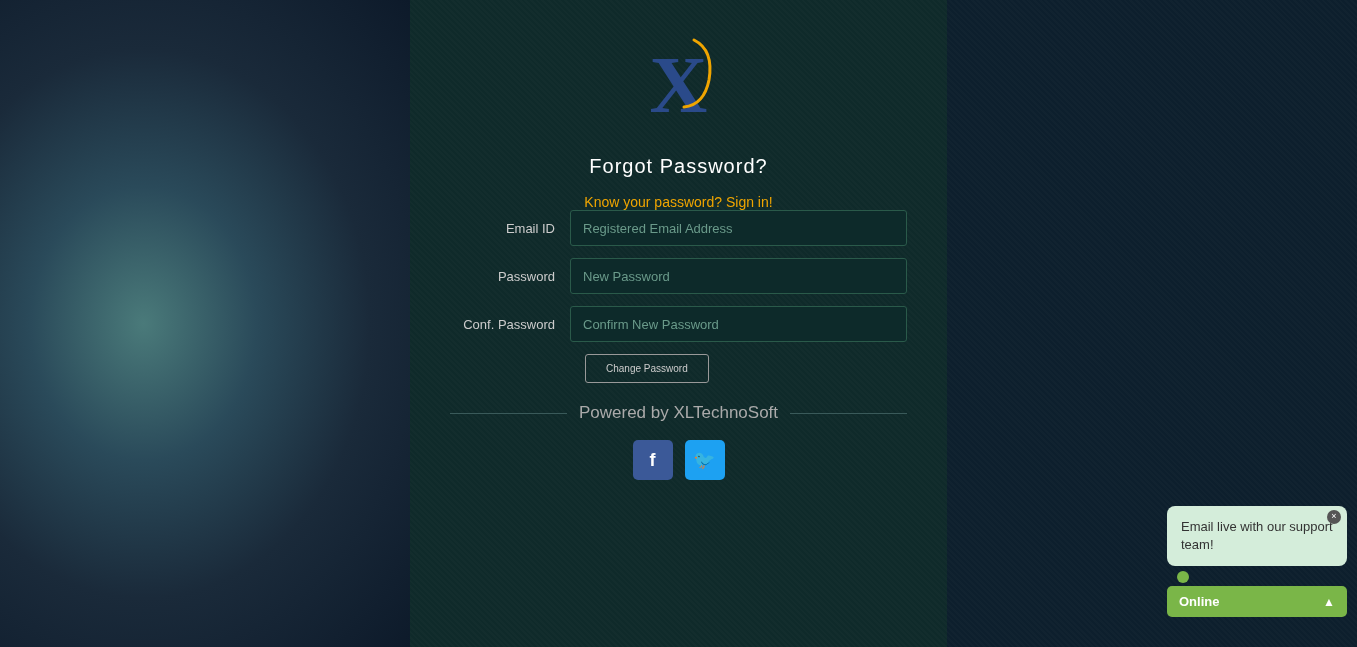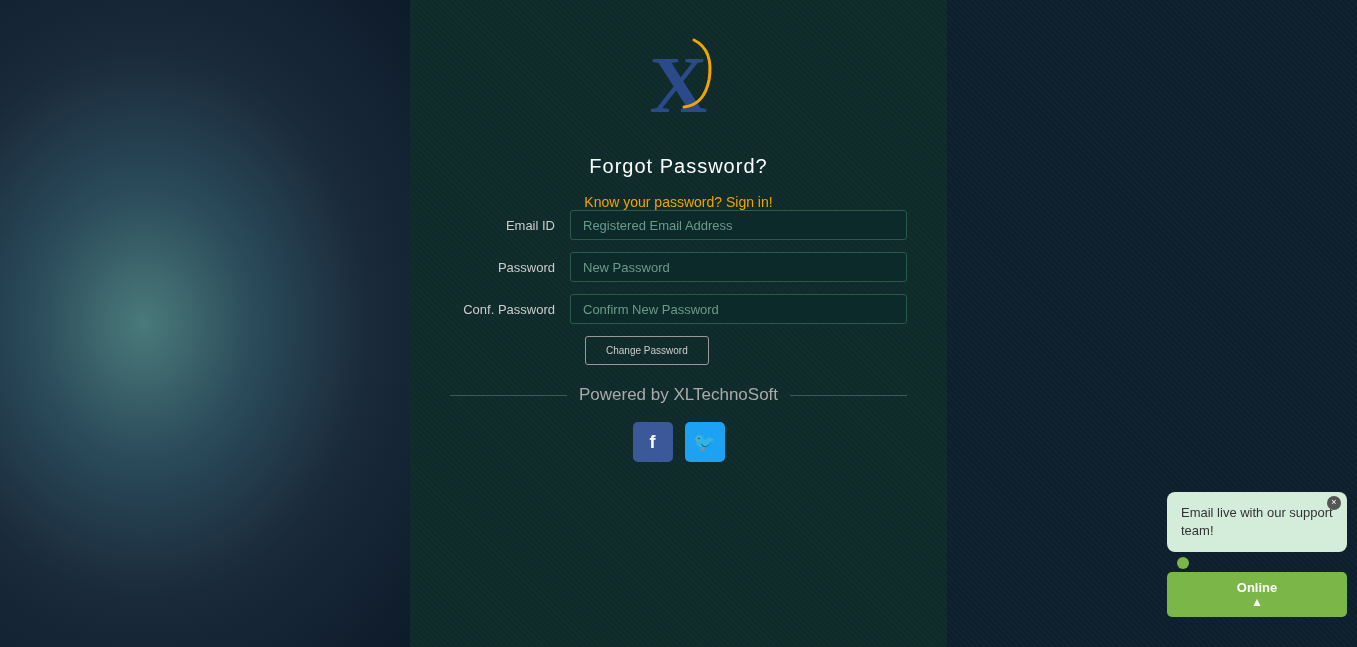--- a/index.html
+++ b/index.html
@@ -112,21 +112,21 @@
       color: #cccccc;
       font-size: 13px;
       width: 120px;
       text-align: right;
       padding-right: 15px;
       flex-shrink: 0;
     }
 
     .form-input {
       flex: 1;
-      height: 30px;
+      height: 36px;
       background: #0d2a2a;
       border: 1px solid #2a5a4a;
       border-radius: 3px;
       color: #aaaaaa;
       font-size: 13px;
       padding: 0 12px;
       outline: none;
     }
 
     .form-input::placeholder {
@@ -251,21 +251,20 @@
       background: #7ab648;
       border-radius: 5px;
       padding: 8px 12px;
       display: flex;
       align-items: center;
       justify-content: space-between;
       color: white;
       font-size: 13px;
       font-weight: bold;
       cursor: pointer;
-      flex-direction: column;
     }
 
     .online-chevron {
       font-size: 12px;
     }
   </style>
 </head>
 <body>
 
 <div class="left-panel"></div>

